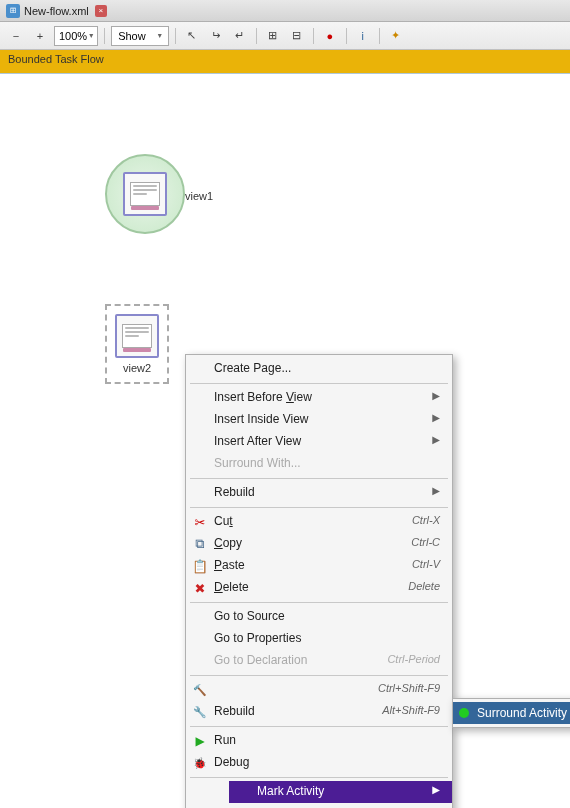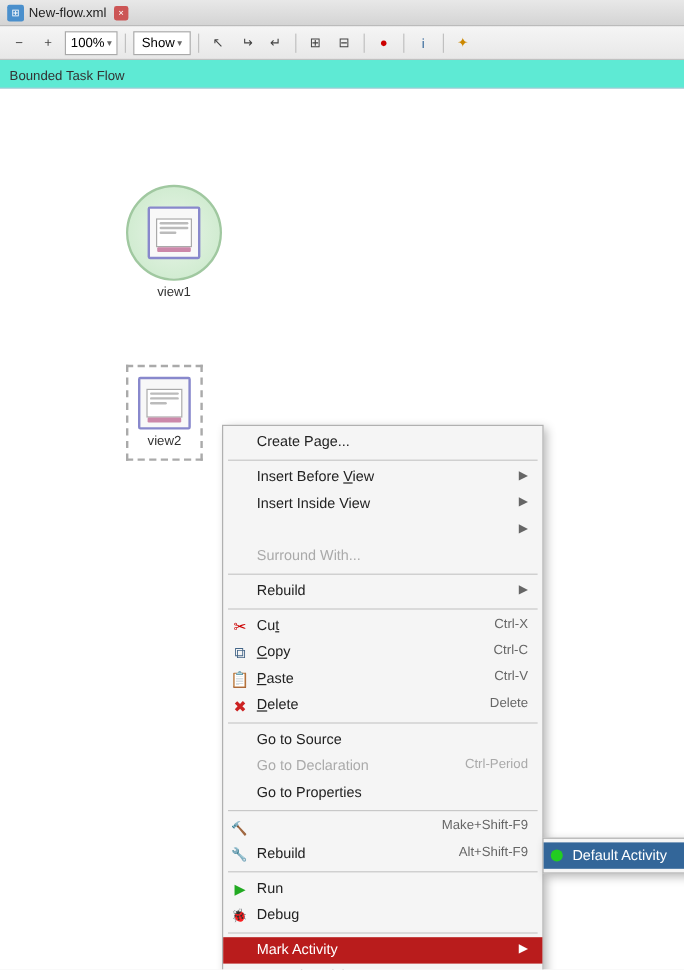--- a/index.html
+++ b/index.html
@@ -72,54 +72,54 @@
       font-size: 11px;
       height: 20px;
     }
     .dropdown-arrow { font-size: 8px; color: #666; }
     .toolbar-separator {
       width: 1px; height: 16px;
       background: #c0c0c0;
       margin: 0 2px;
     }
     .show-btn {
-      display: flex; align-items: center; gap: 2px;
+      display: flex; align-items: center; gap: 12px;
       border: 1px solid #aaa;
       background: white;
       padding: 1px 6px;
       font-size: 11px;
       height: 20px;
       cursor: pointer;
     }
 
     
     .breadcrumb {
-      background: #5eead4;
+      background: #eab308;
       border-bottom: 1px solid #b0c8d8;
       padding: 3px 8px;
       font-size: 11px;
       color: #333;
       height: 24px;
-      display: flex; align-items: flex-end;
+      display: flex; align-items: flex-start;
     }
 
     
     .canvas {
       background: white;
       position: relative;
       width: 100%;
       height: calc(100% - 74px);
       overflow: hidden;
     }
 
     
     .view-node {
       position: absolute;
       display: flex;
-      flex-direction: column;
+      flex-direction: row;
       align-items: center;
       cursor: pointer;
       justify-content: space-between;
     }
     .view-node .node-circle {
       width: 80px; height: 80px;
       border-radius: 50%;
       background: radial-gradient(circle, #e8f5e8, #c8e8c8);
       border: 2px solid #a0c8a0;
       display: flex; align-items: center; justify-content: center;
@@ -217,27 +217,29 @@
       position: relative;
       min-height: 22px;
       color: #222;
       font-size: 12px;
     }
     .menu-item.disabled {
       color: #aaa;
       cursor: default;
     }
     .menu-item.highlighted {
-      background: #b91c1c;
+      background: #4c1d95;
       color: white;
+      margin-left: 43px;
     }
     .menu-item .shortcut {
       margin-left: auto;
       font-size: 11px;
       color: #666;
+      font-style: italic;
     }
     .menu-item .arrow {
       margin-left: auto;
       font-size: 10px;
       color: #666;
     }
     .menu-item.highlighted .arrow {
       color: white;
     }
     .menu-item .item-icon {
@@ -373,20 +375,21 @@
     <div class="menu-separator"></div>
     <div class="menu-item">
       <span class="menu-item-label">Insert Before <span class="underline">V</span>iew</span>
       <span class="arrow">▶</span>
     </div>
     <div class="menu-item">
       <span class="menu-item-label">Insert Inside View</span>
       <span class="arrow">▶</span>
     </div>
     <div class="menu-item">
+      <span class="menu-item-label">Insert After View</span>
       <span class="arrow">▶</span>
     </div>
     <div class="menu-item disabled">
       <span class="menu-item-label">Surround With...</span>
     </div>
     <div class="menu-separator"></div>
     <div class="menu-item">
       <span class="menu-item-label">Rebuild</span>
       <span class="arrow">▶</span>
     </div>
@@ -408,31 +411,31 @@
     </div>
     <div class="menu-item">
       <span class="item-icon" style="color:#cc2222;">✖</span>
       <span class="menu-item-label"><span class="underline">D</span>elete</span>
       <span class="shortcut">Delete</span>
     </div>
     <div class="menu-separator"></div>
     <div class="menu-item">
       <span class="menu-item-label">Go to Source</span>
     </div>
+    <div class="menu-item">
+      <span class="menu-item-label">Go to Properties</span>
+    </div>
     <div class="menu-item disabled">
       <span class="menu-item-label">Go to Declaration</span>
       <span class="shortcut" style="color:#aaa;">Ctrl-Period</span>
     </div>
-    <div class="menu-item">
-      <span class="menu-item-label">Go to Properties</span>
-    </div>
     <div class="menu-separator"></div>
     <div class="menu-item">
       <span class="item-icon" style="font-size:11px;">🔨</span>
-      <span class="shortcut">Make+Shift-F9</span>
+      <span class="shortcut">Ctrl+Shift-F9</span>
     </div>
     <div class="menu-item">
       <span class="item-icon" style="font-size:11px;">🔧</span>
       <span class="menu-item-label">Rebuild</span>
       <span class="shortcut">Alt+Shift-F9</span>
     </div>
     <div class="menu-separator"></div>
     <div class="menu-item">
       <span class="item-icon" style="color:#22aa22; font-size:12px;">▶</span>
       <span class="menu-item-label">Run</span>
@@ -449,17 +452,17 @@
     <div class="menu-item">
       <span class="menu-item-label">Unmark Activity</span>
 
     </div>
 
   </div>
 
   <div class="submenu">
     <div class="submenu-item highlighted">
       <span class="dot-icon"></span>
-      <span>Default Activity</span>
+      <span>Surround Activity</span>
     </div>
   </div>
 
 </div>
 
 </body></html>

